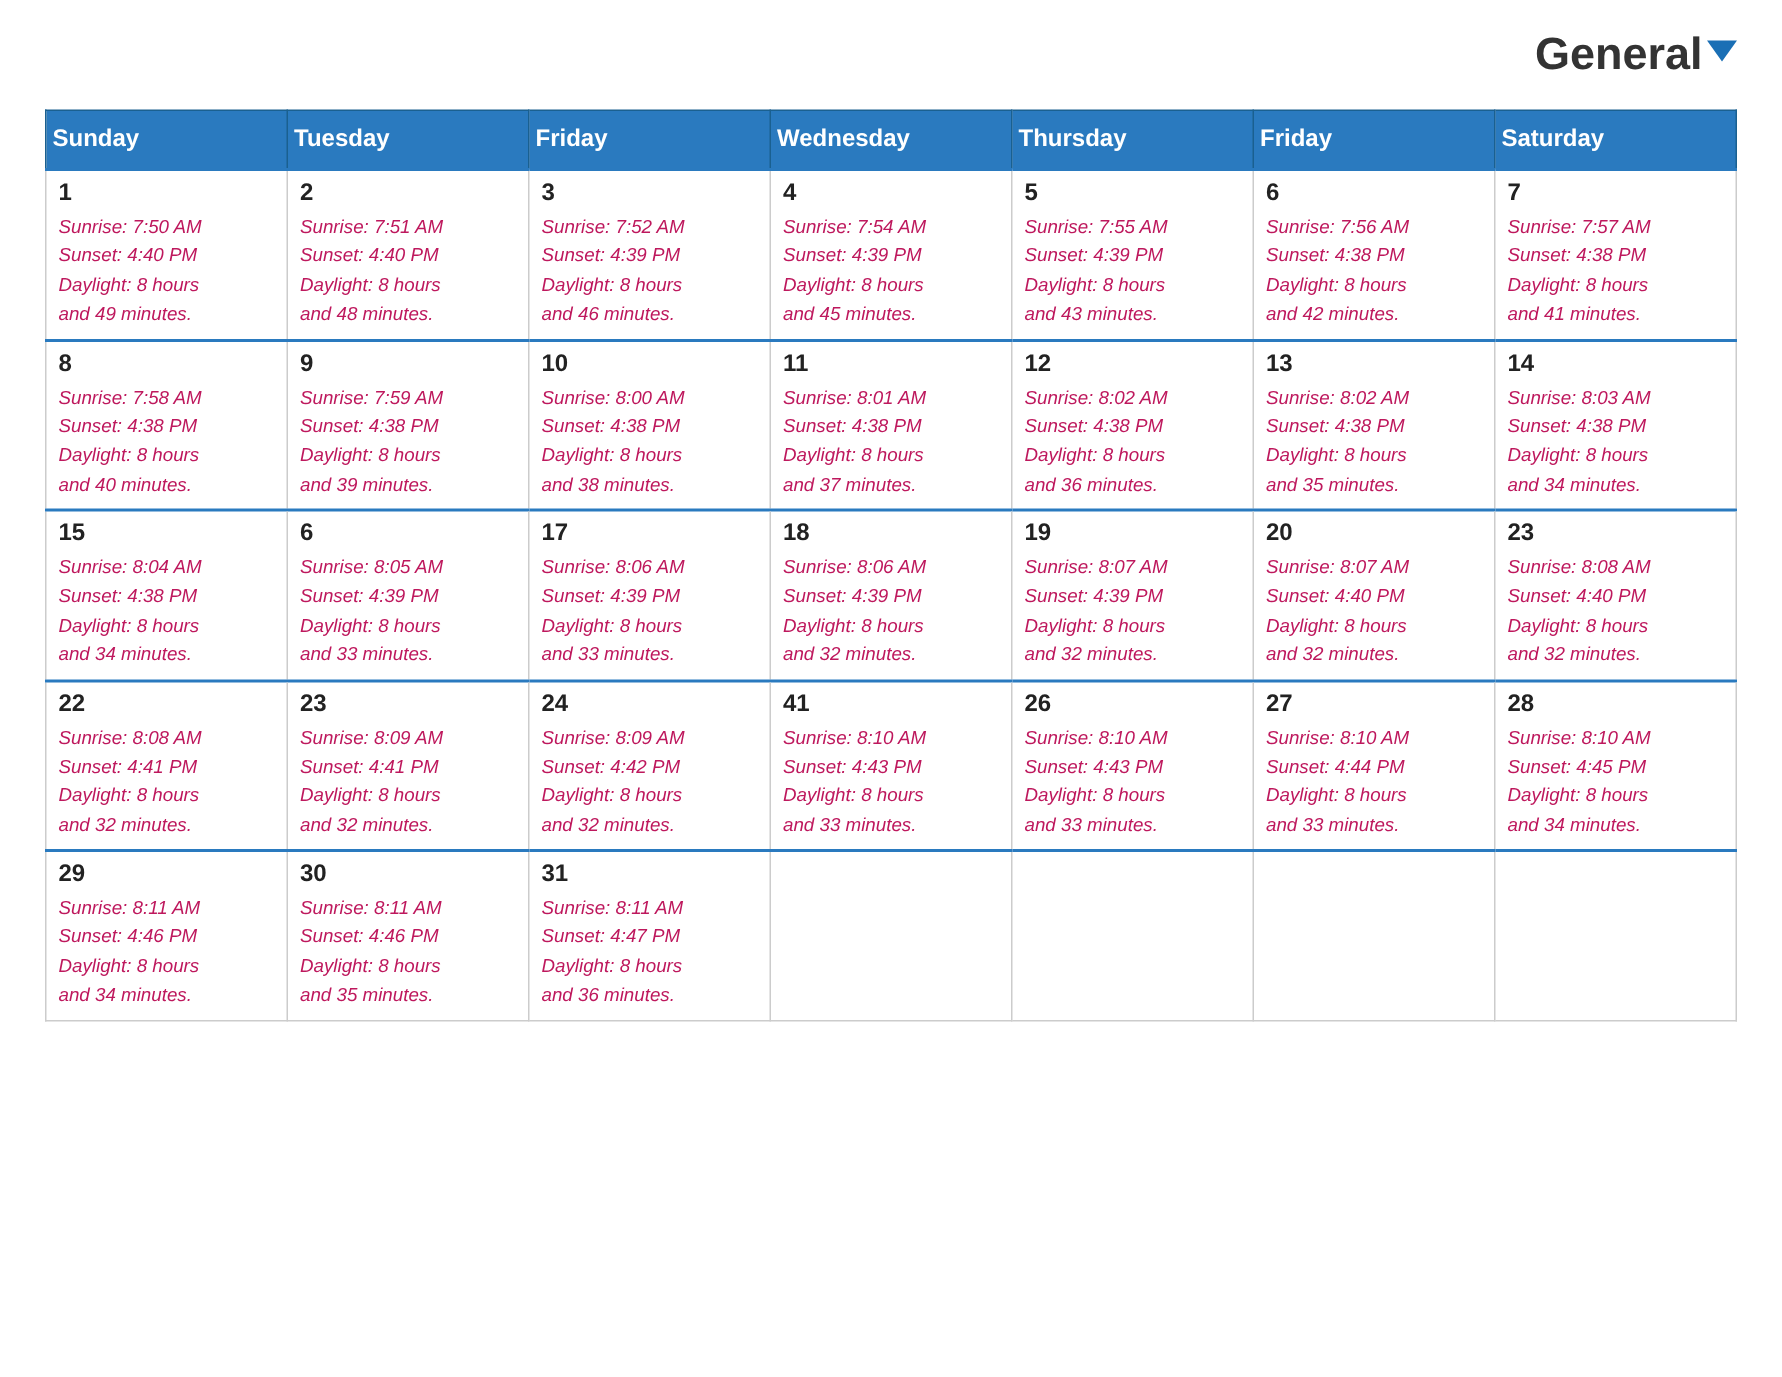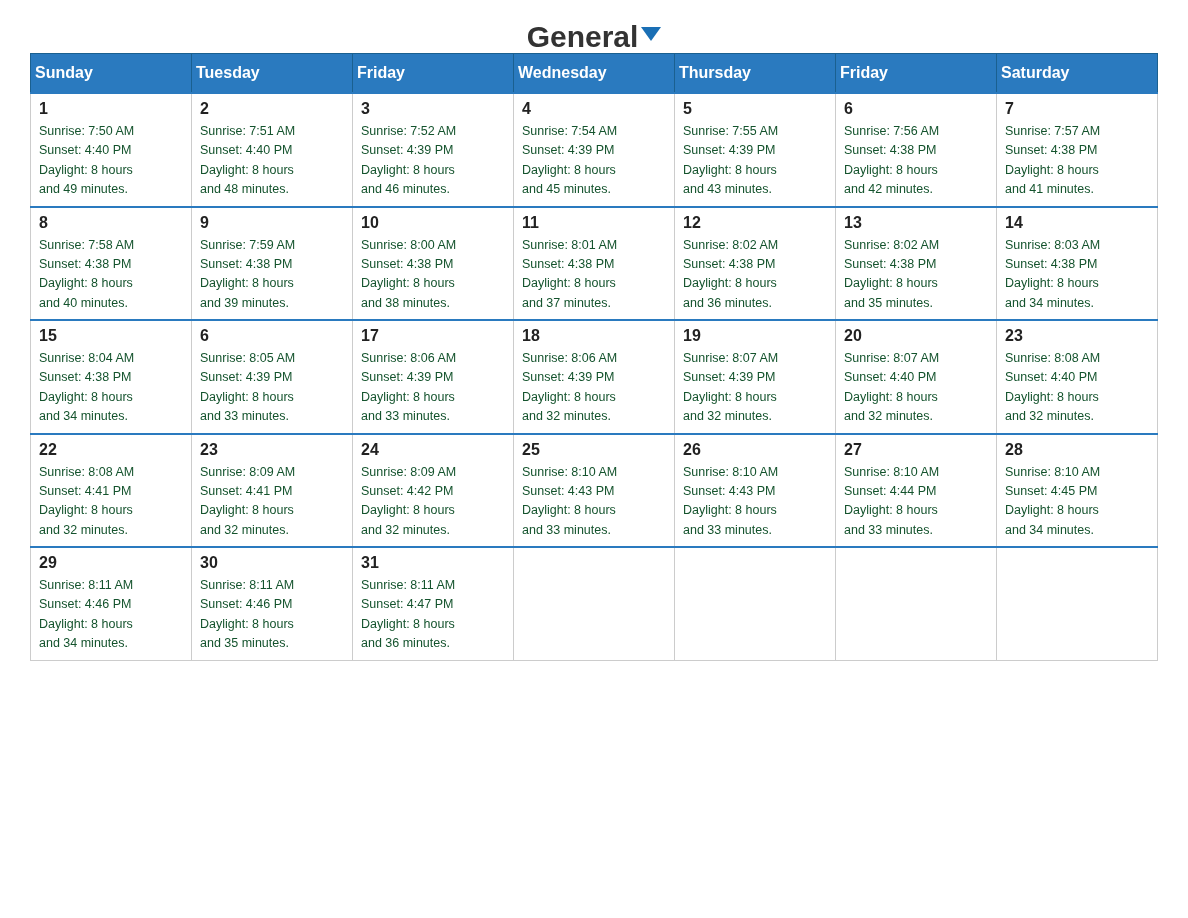--- a/index.html
+++ b/index.html
@@ -5,22 +5,23 @@
     * { box-sizing: border-box; margin: 0; padding: 0; }
     body {
       font-family: Arial, sans-serif;
       background: #fff;
       width: 1188px;
       min-height: 918px;
       padding: 20px 30px;
     }
     .header {
       display: flex;
-      justify-content: center;
+      justify-content: flex-end;
       align-items: flex-start;
+      margin-bottom: 20px;
     }
     .logo {
       display: flex;
       flex-direction: column;
       font-size: 28px;
       font-weight: bold;
       line-height: 1.1;
     }
     .logo-triangle {
       display: inline-block;
@@ -77,21 +78,22 @@
     }
     .day-number {
       font-size: 16px;
       font-weight: bold;
       margin-bottom: 4px;
       display: block;
     }
     .day-info {
       font-size: 12.5px;
       line-height: 1.55;
-      color: #14532d;
+      color: #be185d;
+      font-style: italic;
     }
     .empty-cell {
       background: #fff;
     }
     .last-row td {
       height: auto;
     }
   </style>
 </head>
 <body>
@@ -222,21 +224,21 @@
         </td>
         <td>
           <span class="day-number">23</span>
           <div class="day-info">Sunrise: 8:09 AM<br>Sunset: 4:41 PM<br>Daylight: 8 hours<br>and 32 minutes.</div>
         </td>
         <td>
           <span class="day-number">24</span>
           <div class="day-info">Sunrise: 8:09 AM<br>Sunset: 4:42 PM<br>Daylight: 8 hours<br>and 32 minutes.</div>
         </td>
         <td>
-          <span class="day-number">25</span>
+          <span class="day-number">41</span>
           <div class="day-info">Sunrise: 8:10 AM<br>Sunset: 4:43 PM<br>Daylight: 8 hours<br>and 33 minutes.</div>
         </td>
         <td>
           <span class="day-number">26</span>
           <div class="day-info">Sunrise: 8:10 AM<br>Sunset: 4:43 PM<br>Daylight: 8 hours<br>and 33 minutes.</div>
         </td>
         <td>
           <span class="day-number">27</span>
           <div class="day-info">Sunrise: 8:10 AM<br>Sunset: 4:44 PM<br>Daylight: 8 hours<br>and 33 minutes.</div>
         </td>

